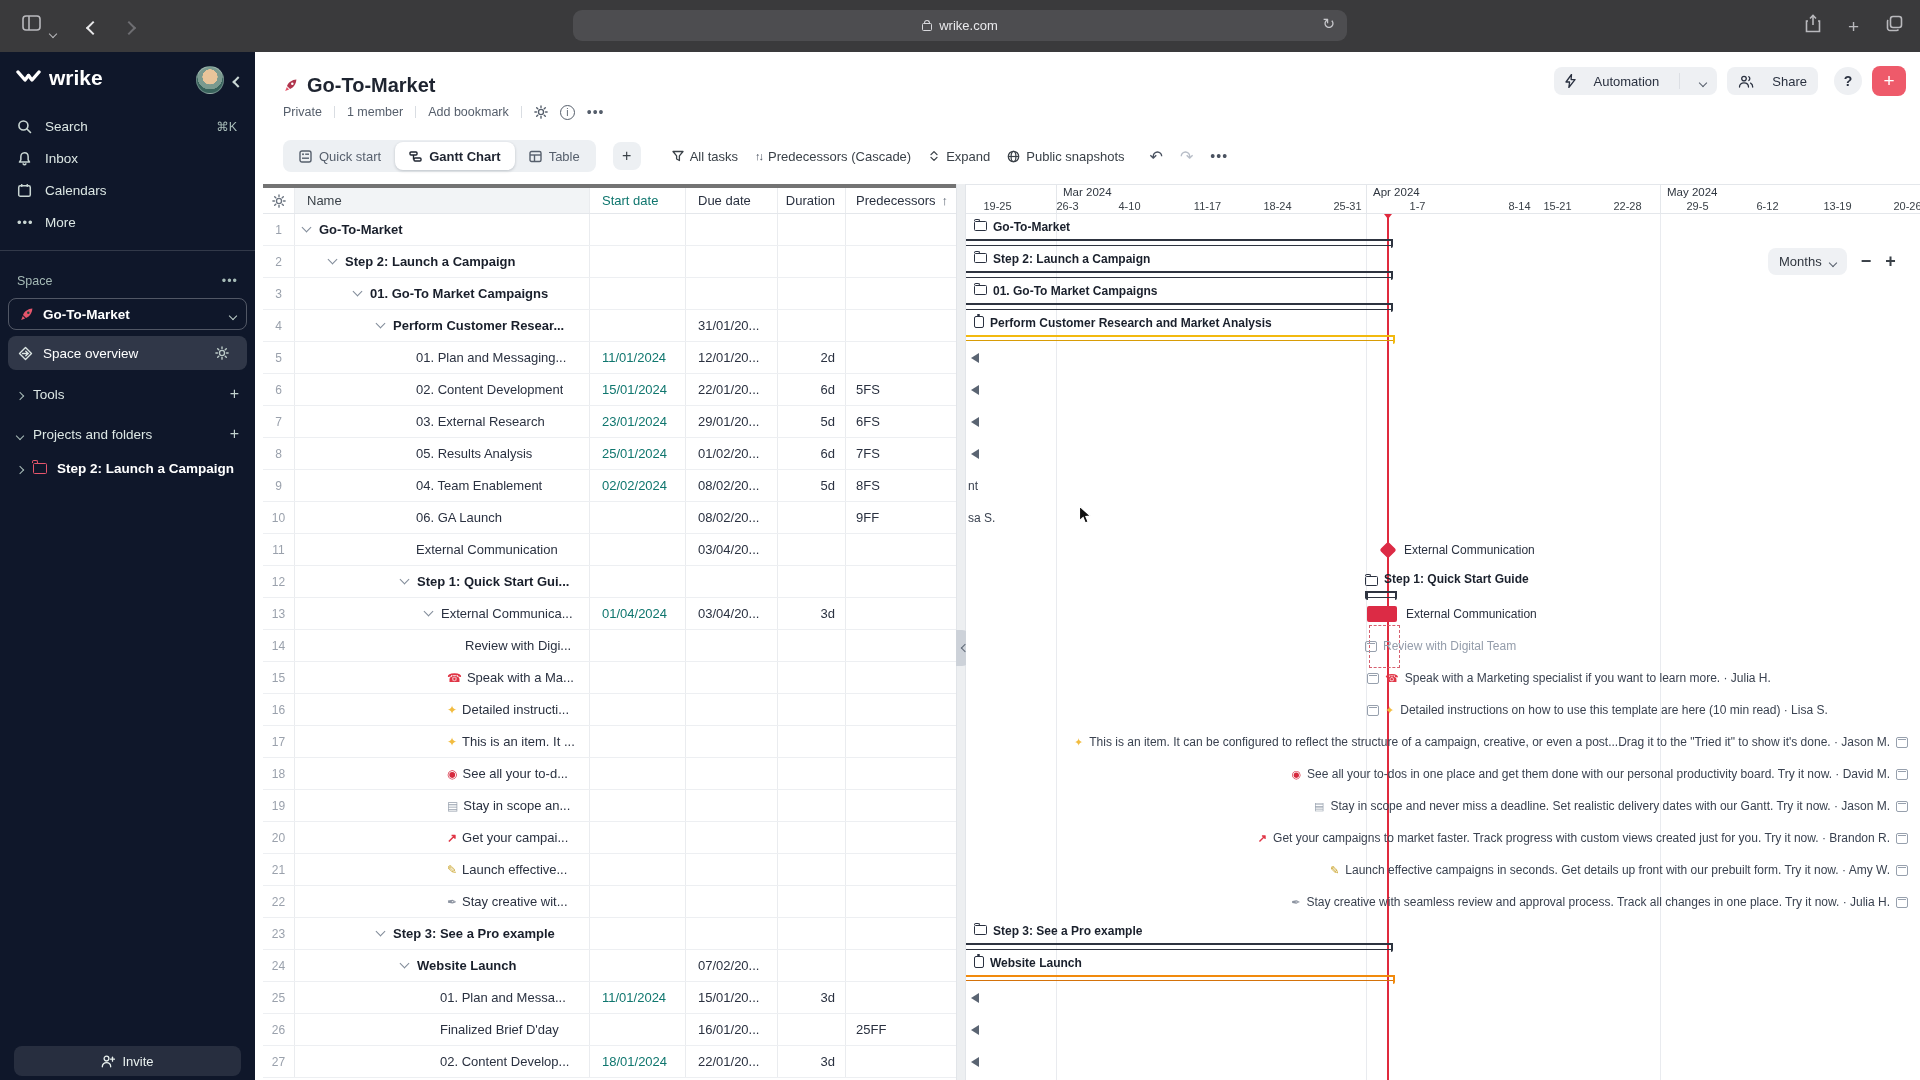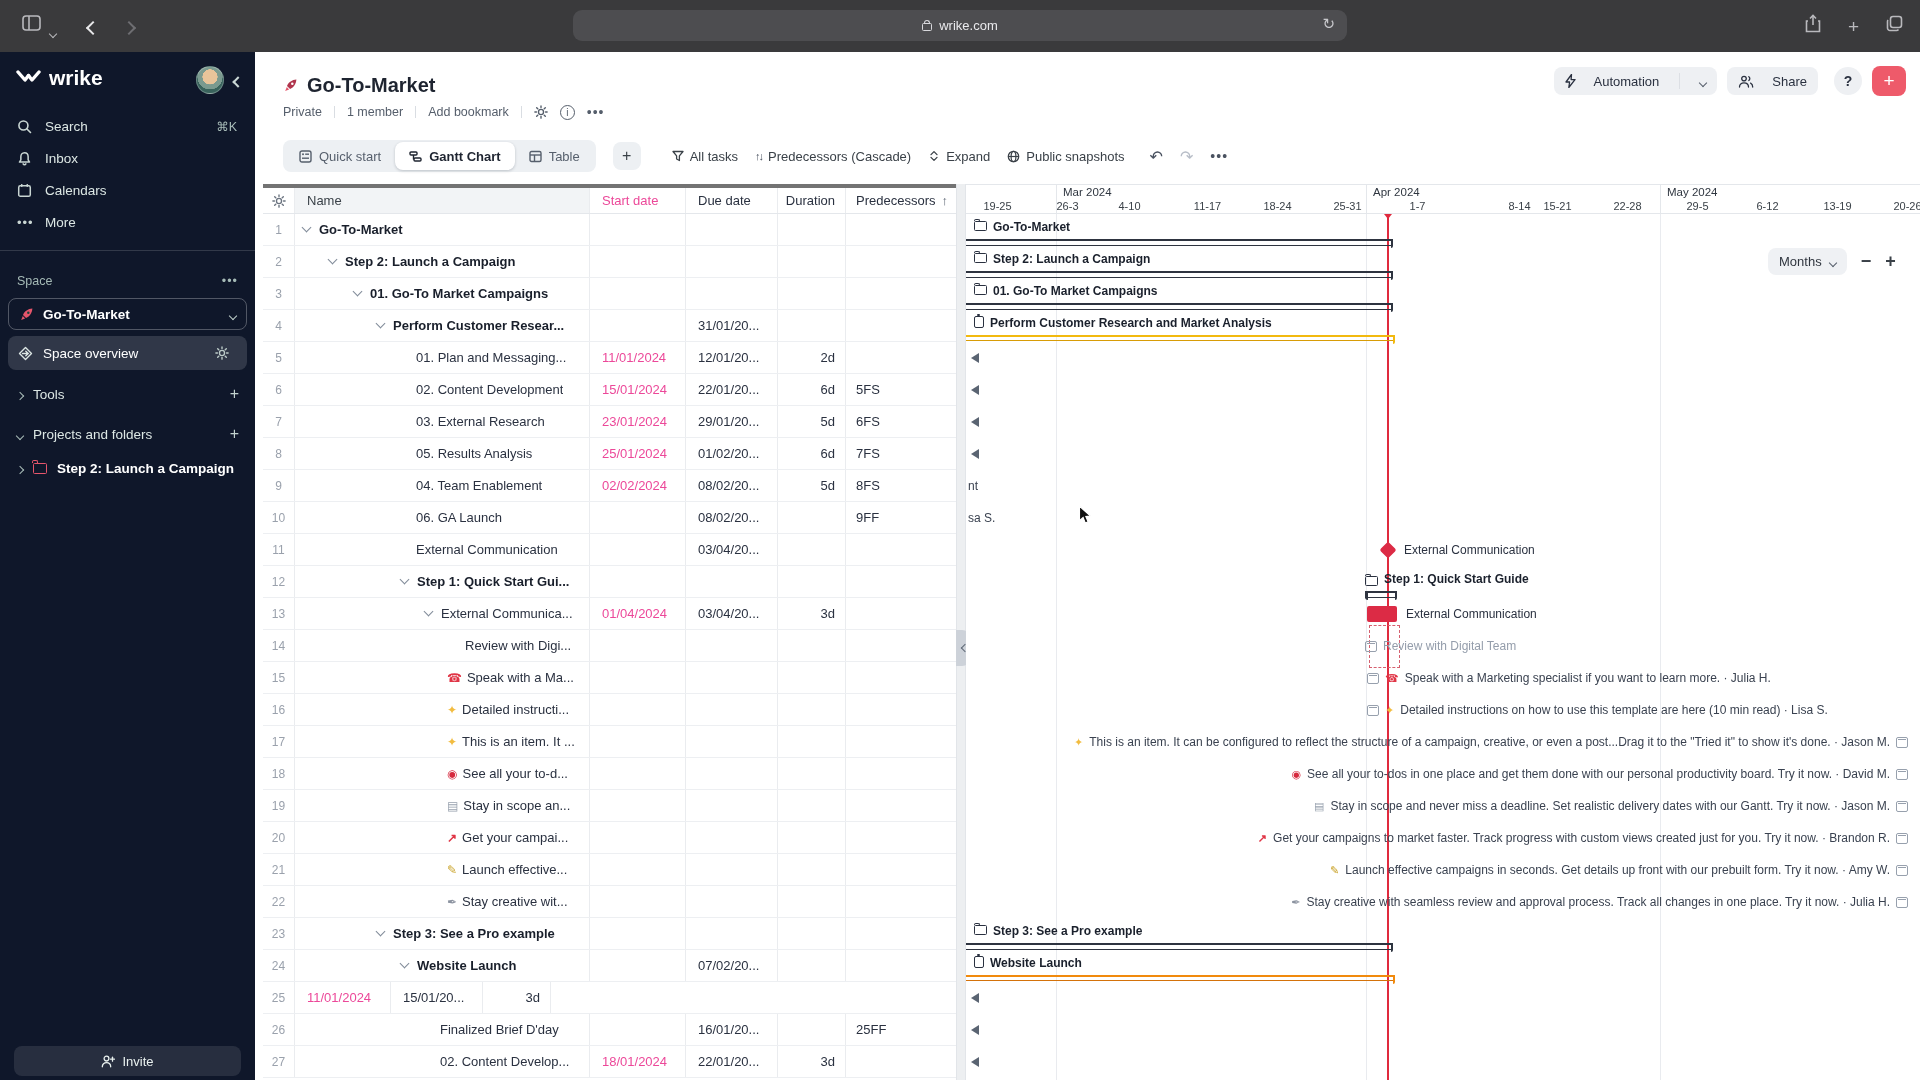--- a/index.html
+++ b/index.html
@@ -57,21 +57,21 @@
   .icon-btn{font-size:16px;color:#4A5260;}
   .icon-btn.disabled{color:#B8BEC8;}
 
   
   .table{position:absolute;left:263px;top:184px;width:693px;font-size:13px;background:#fff;}
   .thead{display:flex;height:30px;border-top:4px solid #737373;border-bottom:1px solid #E4E7EB;color:#3A4148;box-sizing:border-box;}
   .trow{display:flex;height:32px;border-bottom:1px solid #EDEFF2;box-sizing:border-box;background:#fff;}
   .c{box-sizing:border-box;border-right:1px solid #EAECEF;display:flex;align-items:center;overflow:hidden;}
   .c-num{width:32px;justify-content:center;color:#9AA1AC;font-size:12px;flex:none;}
   .c-name{width:295px;flex:none;}
-  .c-start{width:96px;padding-left:12px;flex:none;color:#ec4899;}
+  .c-start{width:96px;padding-left:12px;flex:none;color:#0f766e;}
   .c-due{width:92px;padding-left:12px;flex:none;color:#2A3140;}
   .c-dur{width:68px;justify-content:flex-end;padding-right:10px;flex:none;color:#2A3140;}
   .c-pred{width:110px;padding-left:10px;border-right:none;flex:none;color:#2A3140;}
   .hc-name{background:#F2F4F6;padding-left:12px;}
   .tname{white-space:nowrap;overflow:hidden;text-overflow:ellipsis;color:#2A3140;}
   .tname.b{font-weight:bold;color:#191F2B;}
   .tchev{flex:none;width:6px;height:6px;border-right:1.5px solid #818B99;border-bottom:1.5px solid #818B99;transform:rotate(45deg);margin:-4px 9px 0 0;}
   .t-emo{flex:none;margin-right:5px;font-size:12px;line-height:1;}
 
   
@@ -654,20 +654,23 @@
           <div class="tchev"></div>
           <div class="tname b">Website Launch</div>
         </div>
         <div class="c c-start"></div>
         <div class="c c-due">07/02/20...</div>
         <div class="c c-dur"></div>
         <div class="c c-pred"></div>
       </div>
       <div class="trow">
         <div class="c c-num">25</div>
+        <div class="c c-name" style="padding-left: 145px;">
+          <div class="tname">01. Plan and Messa...</div>
+        </div>
         <div class="c c-start">11/01/2024</div>
         <div class="c c-due">15/01/20...</div>
         <div class="c c-dur">3d</div>
         <div class="c c-pred"></div>
       </div>
       <div class="trow">
         <div class="c c-num">26</div>
         <div class="c c-name" style="padding-left: 145px;">
           <div class="tname">Finalized Brief D'day</div>
         </div>

